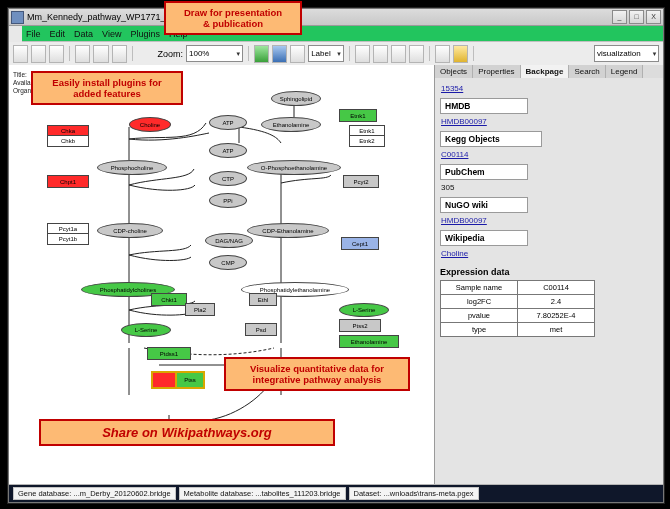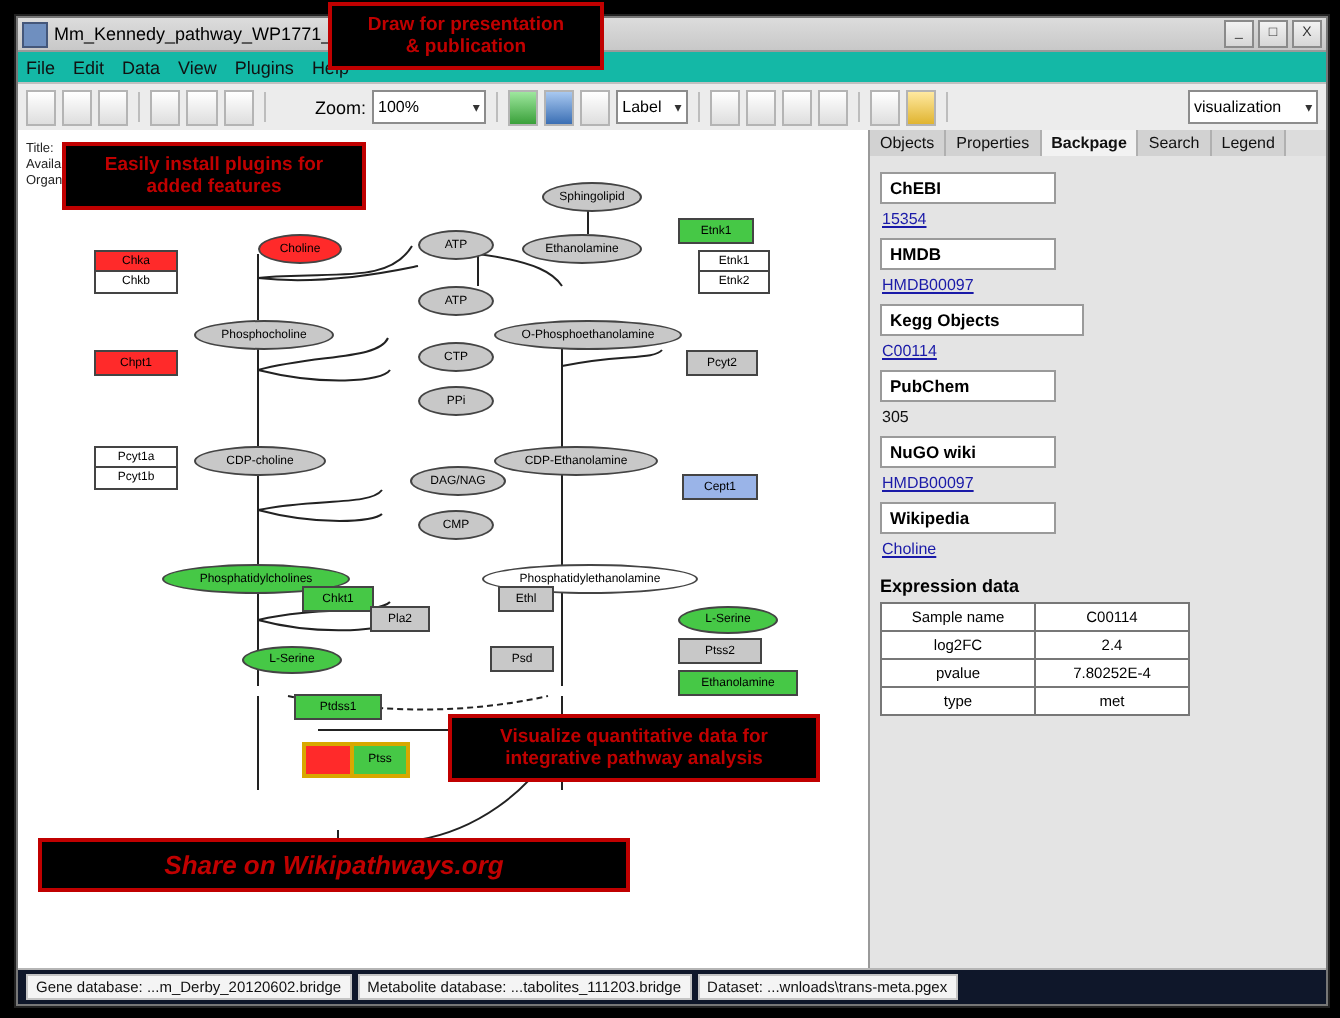--- a/index.html
+++ b/index.html
@@ -3,21 +3,21 @@
 <meta charset="utf-8">
 <style>
   html,body{margin:0;padding:0;background:#000;}
   body{width:670px;height:509px;overflow:hidden;font-family:"Liberation Sans",sans-serif;}
   #app{position:absolute;left:8px;top:8px;width:654px;height:493px;background:#e8e8e8;border:1px solid #777;box-shadow:0 0 0 1px #222;}
   .titlebar{height:16px;background:linear-gradient(#dcdcdc,#c8c8c8);border-bottom:1px solid #9a9a9a;display:flex;align-items:center;padding:0 2px;font-size:9px;color:#000;}
   .titlebar .tb-icon{width:11px;height:11px;background:#6f8fbf;border:1px solid #44577a;margin-right:3px;}
   .titlebar .tb-title{flex:1;overflow:hidden;white-space:nowrap;}
   .win-btns{display:flex;gap:2px;}
   .win-btns span{width:13px;height:12px;border:1px solid #8a8a8a;background:linear-gradient(#f2f2f2,#d6d6d6);font-size:7px;line-height:11px;text-align:center;color:#333;}
-  .menubar{height:15px;background:#14b8a6;border-bottom:1px solid #c0c0c0;display:flex;align-items:center;padding-left:4px;font-size:9px;gap:9px;}
+  .menubar{height:15px;background:#22c55e;border-bottom:1px solid #c0c0c0;display:flex;align-items:center;padding-left:4px;font-size:9px;gap:9px;margin-left:13px;}
   .menubar span{color:#111;}
   .toolbar{height:23px;background:#ececec;border-bottom:1px solid #c0c0c0;display:flex;align-items:center;padding:0 4px;gap:3px;font-size:9px;}
   .tbtn{width:16px;height:16px;border:1px solid #b4b4b4;background:linear-gradient(#fff,#dedede);}
   .tbtn.green{background:linear-gradient(#9ee79e,#3aa03a);}
   .tbtn.blue{background:linear-gradient(#a8c8f0,#3b6fb4);}
   .tbtn.yellow{background:linear-gradient(#ffe9a0,#e0b430);}
   .sep{width:1px;height:15px;background:#bdbdbd;margin:0 2px;}
   .zoom-label{font-size:9px;margin-left:20px;}
   .combo{height:15px;border:1px solid #8c8c8c;background:#fff;font-size:8px;display:flex;align-items:center;padding:0 2px;}
   .combo .arw{margin-left:auto;font-size:7px;color:#333;}
@@ -44,21 +44,21 @@
   
   .node{position:absolute;font-size:6px;text-align:center;border:1px solid #444;background:#fff;line-height:1;display:flex;align-items:center;justify-content:center;color:#000;}
   .node.ell{border-radius:50%;}
   .node.gray{background:#c8c8c8;}
   .node.green{background:#46c846;}
   .node.red{background:#ff2a2a;}
   .node.blue{background:#9ab4e8;}
   .node.white{background:#fff;}
   svg.edges{position:absolute;left:0;top:0;}
   
-  .callout{position:absolute;background:#000000;border:2px solid #c00000;color:#c00000;font-weight:bold;text-align:center;font-size:9.5px;line-height:11px;padding:4px 6px;}
+  .callout{position:absolute;background:#fdba74;border:2px solid #c00000;color:#c00000;font-weight:bold;text-align:center;font-size:9.5px;line-height:11px;padding:4px 6px;}
   .callout.big{font-size:13px;font-style:italic;line-height:15px;}
 </style>
 </head>
 <body>
 
 <div id="app">
 
   <div class="titlebar">
     <span class="tb-icon"></span>
     <span class="tb-title">Mm_Kennedy_pathway_WP1771_45176.gpml - PathVisio</span>
@@ -194,21 +194,20 @@
 
     <div class="right">
       <div class="tabstrip">
         <div class="tab">Objects</div>
         <div class="tab">Properties</div>
         <div class="tab active">Backpage</div>
         <div class="tab">Search</div>
         <div class="tab">Legend</div>
       </div>
       <div class="panel">
-        <div class="field">ChEBI</div>
         <a class="lnk" href="#">15354</a>
         <div class="field">HMDB</div>
         <a class="lnk" href="#">HMDB00097</a>
         <div class="field" style="width:92px">Kegg Objects</div>
         <a class="lnk" href="#">C00114</a>
         <div class="field">PubChem</div>
         <span class="plain">305</span>
         <div class="field">NuGO wiki</div>
         <a class="lnk" href="#">HMDB00097</a>
         <div class="field">Wikipedia</div>
@@ -241,14 +240,14 @@
 
   <div class="statusbar">
     <span class="sb">Gene database: ...m_Derby_20120602.bridge</span>
     <span class="sb">Metabolite database: ...tabolites_111203.bridge</span>
     <span class="sb">Dataset: ...wnloads\trans-meta.pgex</span>
   </div>
 
   <div class="callout" style="left:155px;top:-8px;width:122px;">Draw for presentation<br>&amp; publication</div>
   <div class="callout" style="left:22px;top:62px;width:136px;">Easily install plugins for<br>added features</div>
   <div class="callout" style="left:215px;top:348px;width:170px;">Visualize quantitative data  for<br>integrative pathway analysis</div>
-  <div class="callout big" style="left:10px;top:410px;width:280px;">Share on Wikipathways.org</div>
+  <div class="callout big" style="left:30px;top:410px;width:280px;">Share on Wikipathways.org</div>
 </div>
 
 </body></html>

